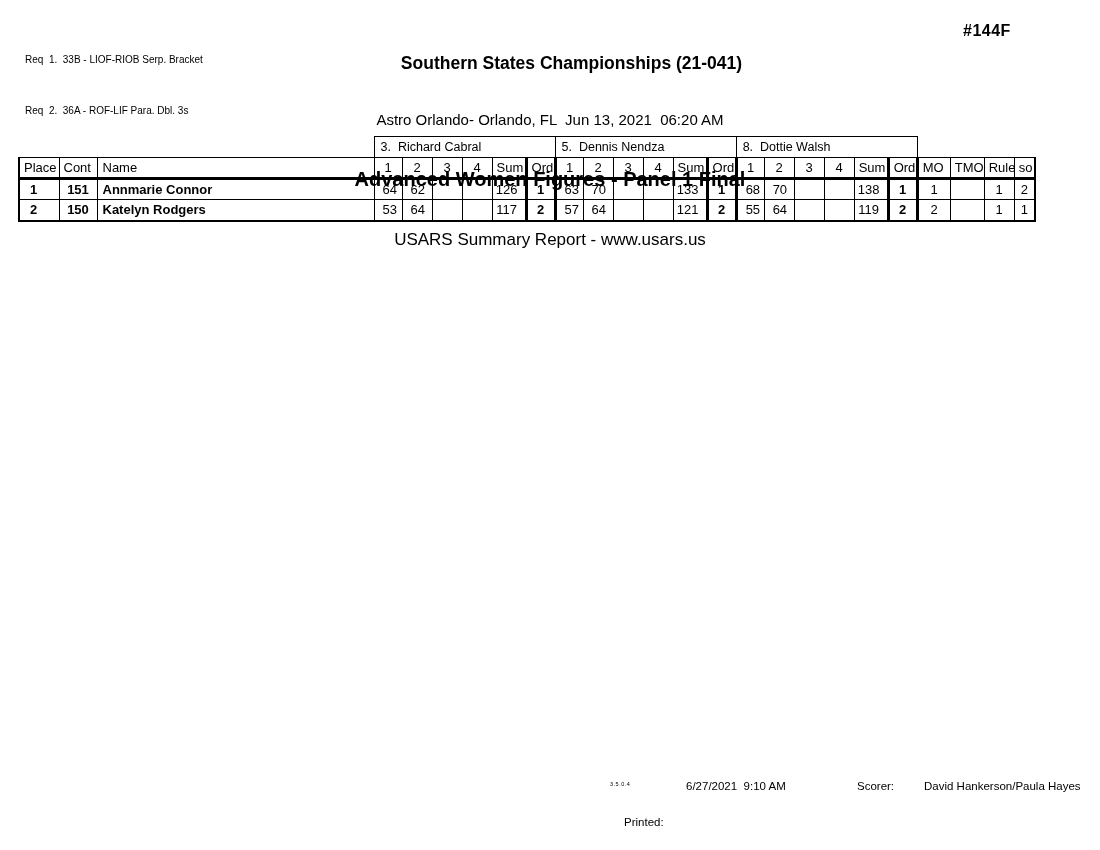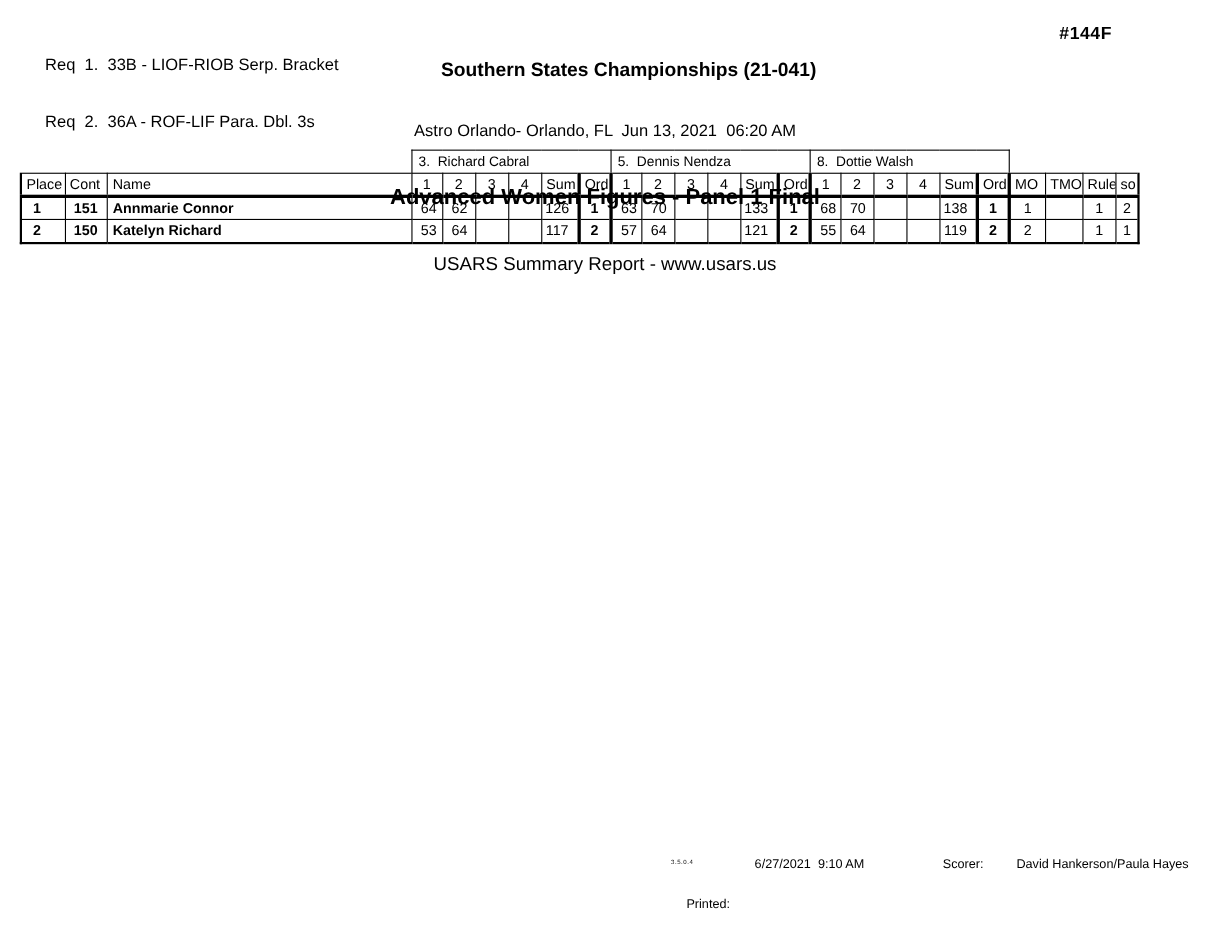--- a/index.html
+++ b/index.html
@@ -6,21 +6,21 @@
   html, body { width: 1100px; height: 850px; background: #ffffff; }
   body {
     font-family: "Liberation Sans", sans-serif;
     color: #000000;
     position: relative;
     overflow: hidden;
   }
   .page { position: absolute; left: 0; top: 0; width: 1100px; height: 850px; background: #ffffff; }
 
   
-  .req-block { position: absolute; left: 25px; top: 17px; font-size: 15px; line-height: 17px; white-space: pre; margin-left: 16px; }
+  .req-block { position: absolute; left: 25px; top: 17px; font-size: 10px; line-height: 17px; white-space: pre; }
   .title-block { position: absolute; left: 0; top: 16px; width: 1100px; text-align: center; white-space: pre; }
   .t1 { font-size: 17.5px; font-weight: bold; line-height: 22px; padding-left: 43px; }
   .t2 { font-size: 15px;  line-height: 20px; }
   .t3 { font-size: 20px; font-weight: bold; line-height: 26px; }
   .t4 { font-size: 17px; line-height: 23px; }
   .doc-number { position: absolute; left: 963px; top: 22px; font-size: 16px; font-weight: bold; letter-spacing: 0.5px; }
 
   
   .table-wrap { position: absolute; left: 18px; top: 136px; }
   table { border-collapse: collapse; table-layout: fixed; width: 1016px; }
@@ -173,21 +173,21 @@
 
         <td class="ctr">1</td>
         <td class="ctr"></td>
         <td class="ctr">1</td>
         <td class="ctr b2r">2</td>
       </tr>
 
       <tr class="last">
         <td class="vb pl10 b2l">2</td>
         <td class="vb ctr">150</td>
-        <td class="vb pl5">Katelyn Richard</td>
+        <td class="vb pl5">Katelyn Rodgers</td>
 
         <td class="pl4">53</td>
         <td class="pl4">64</td>
         <td class="pl4"></td>
         <td class="pl4"></td>
         <td class="rt">117</td>
         <td class="vb ctr thick">2</td>
 
         <td class="pl4">57</td>
         <td class="pl4">64</td>

